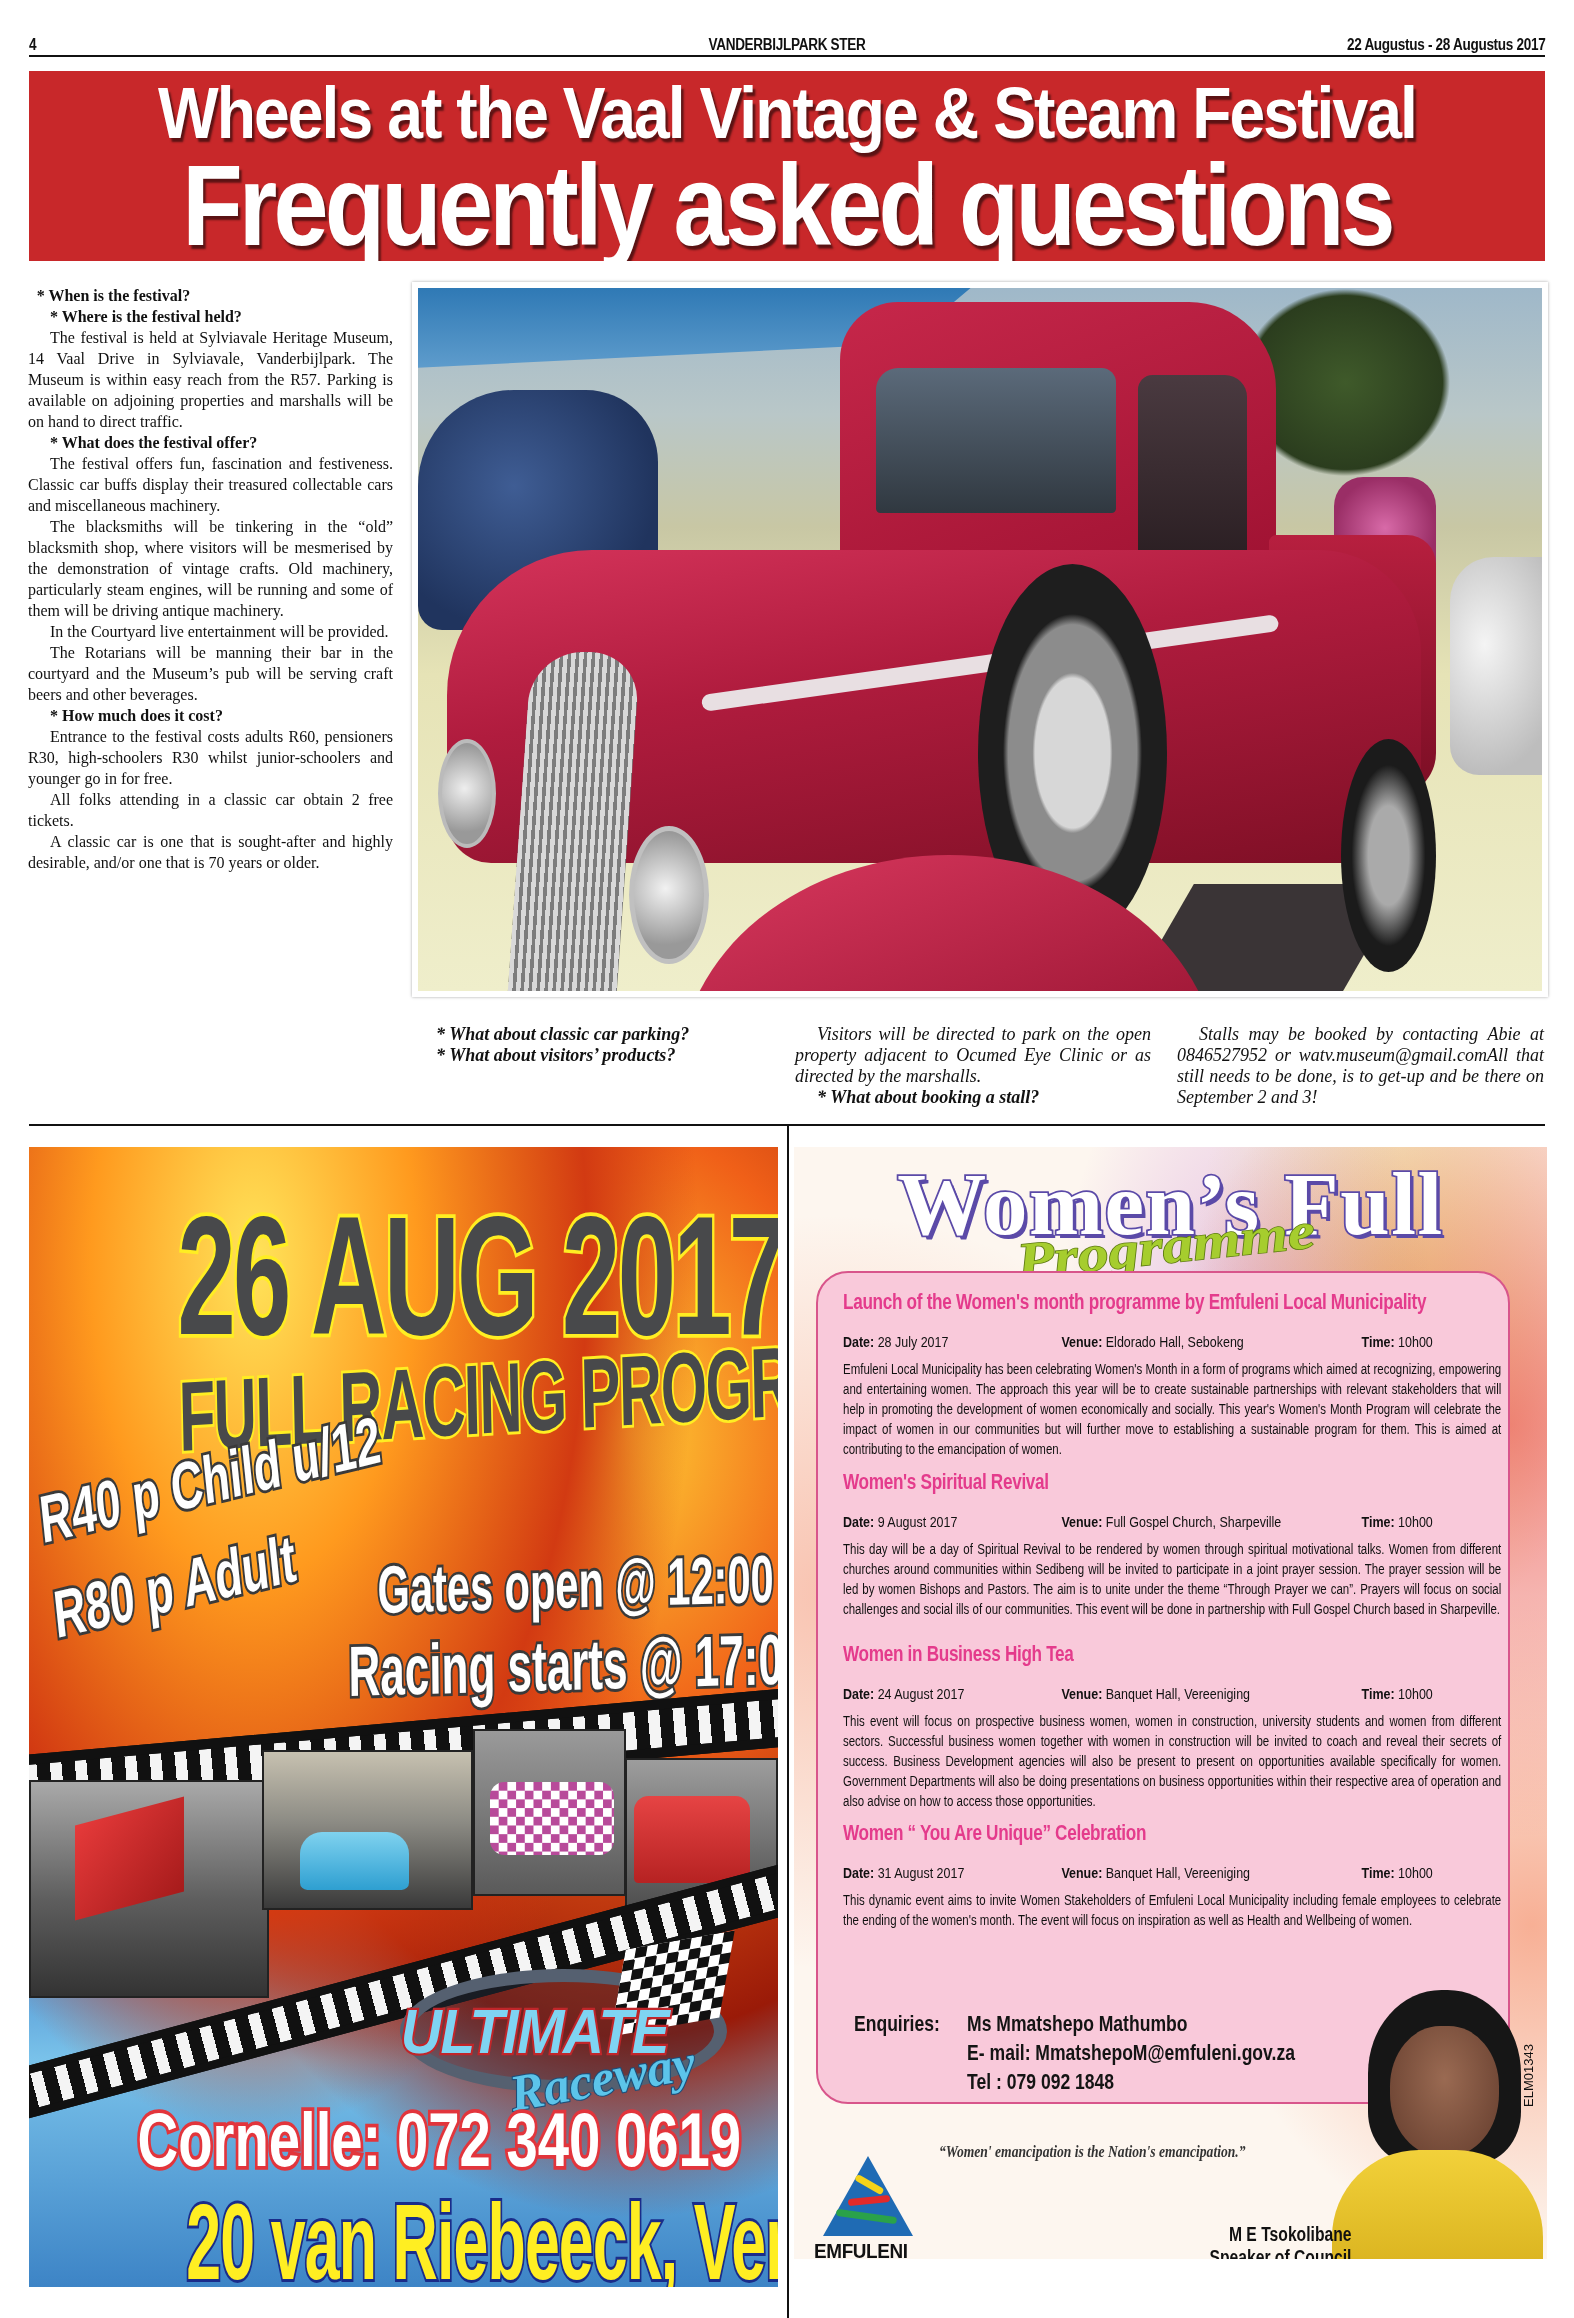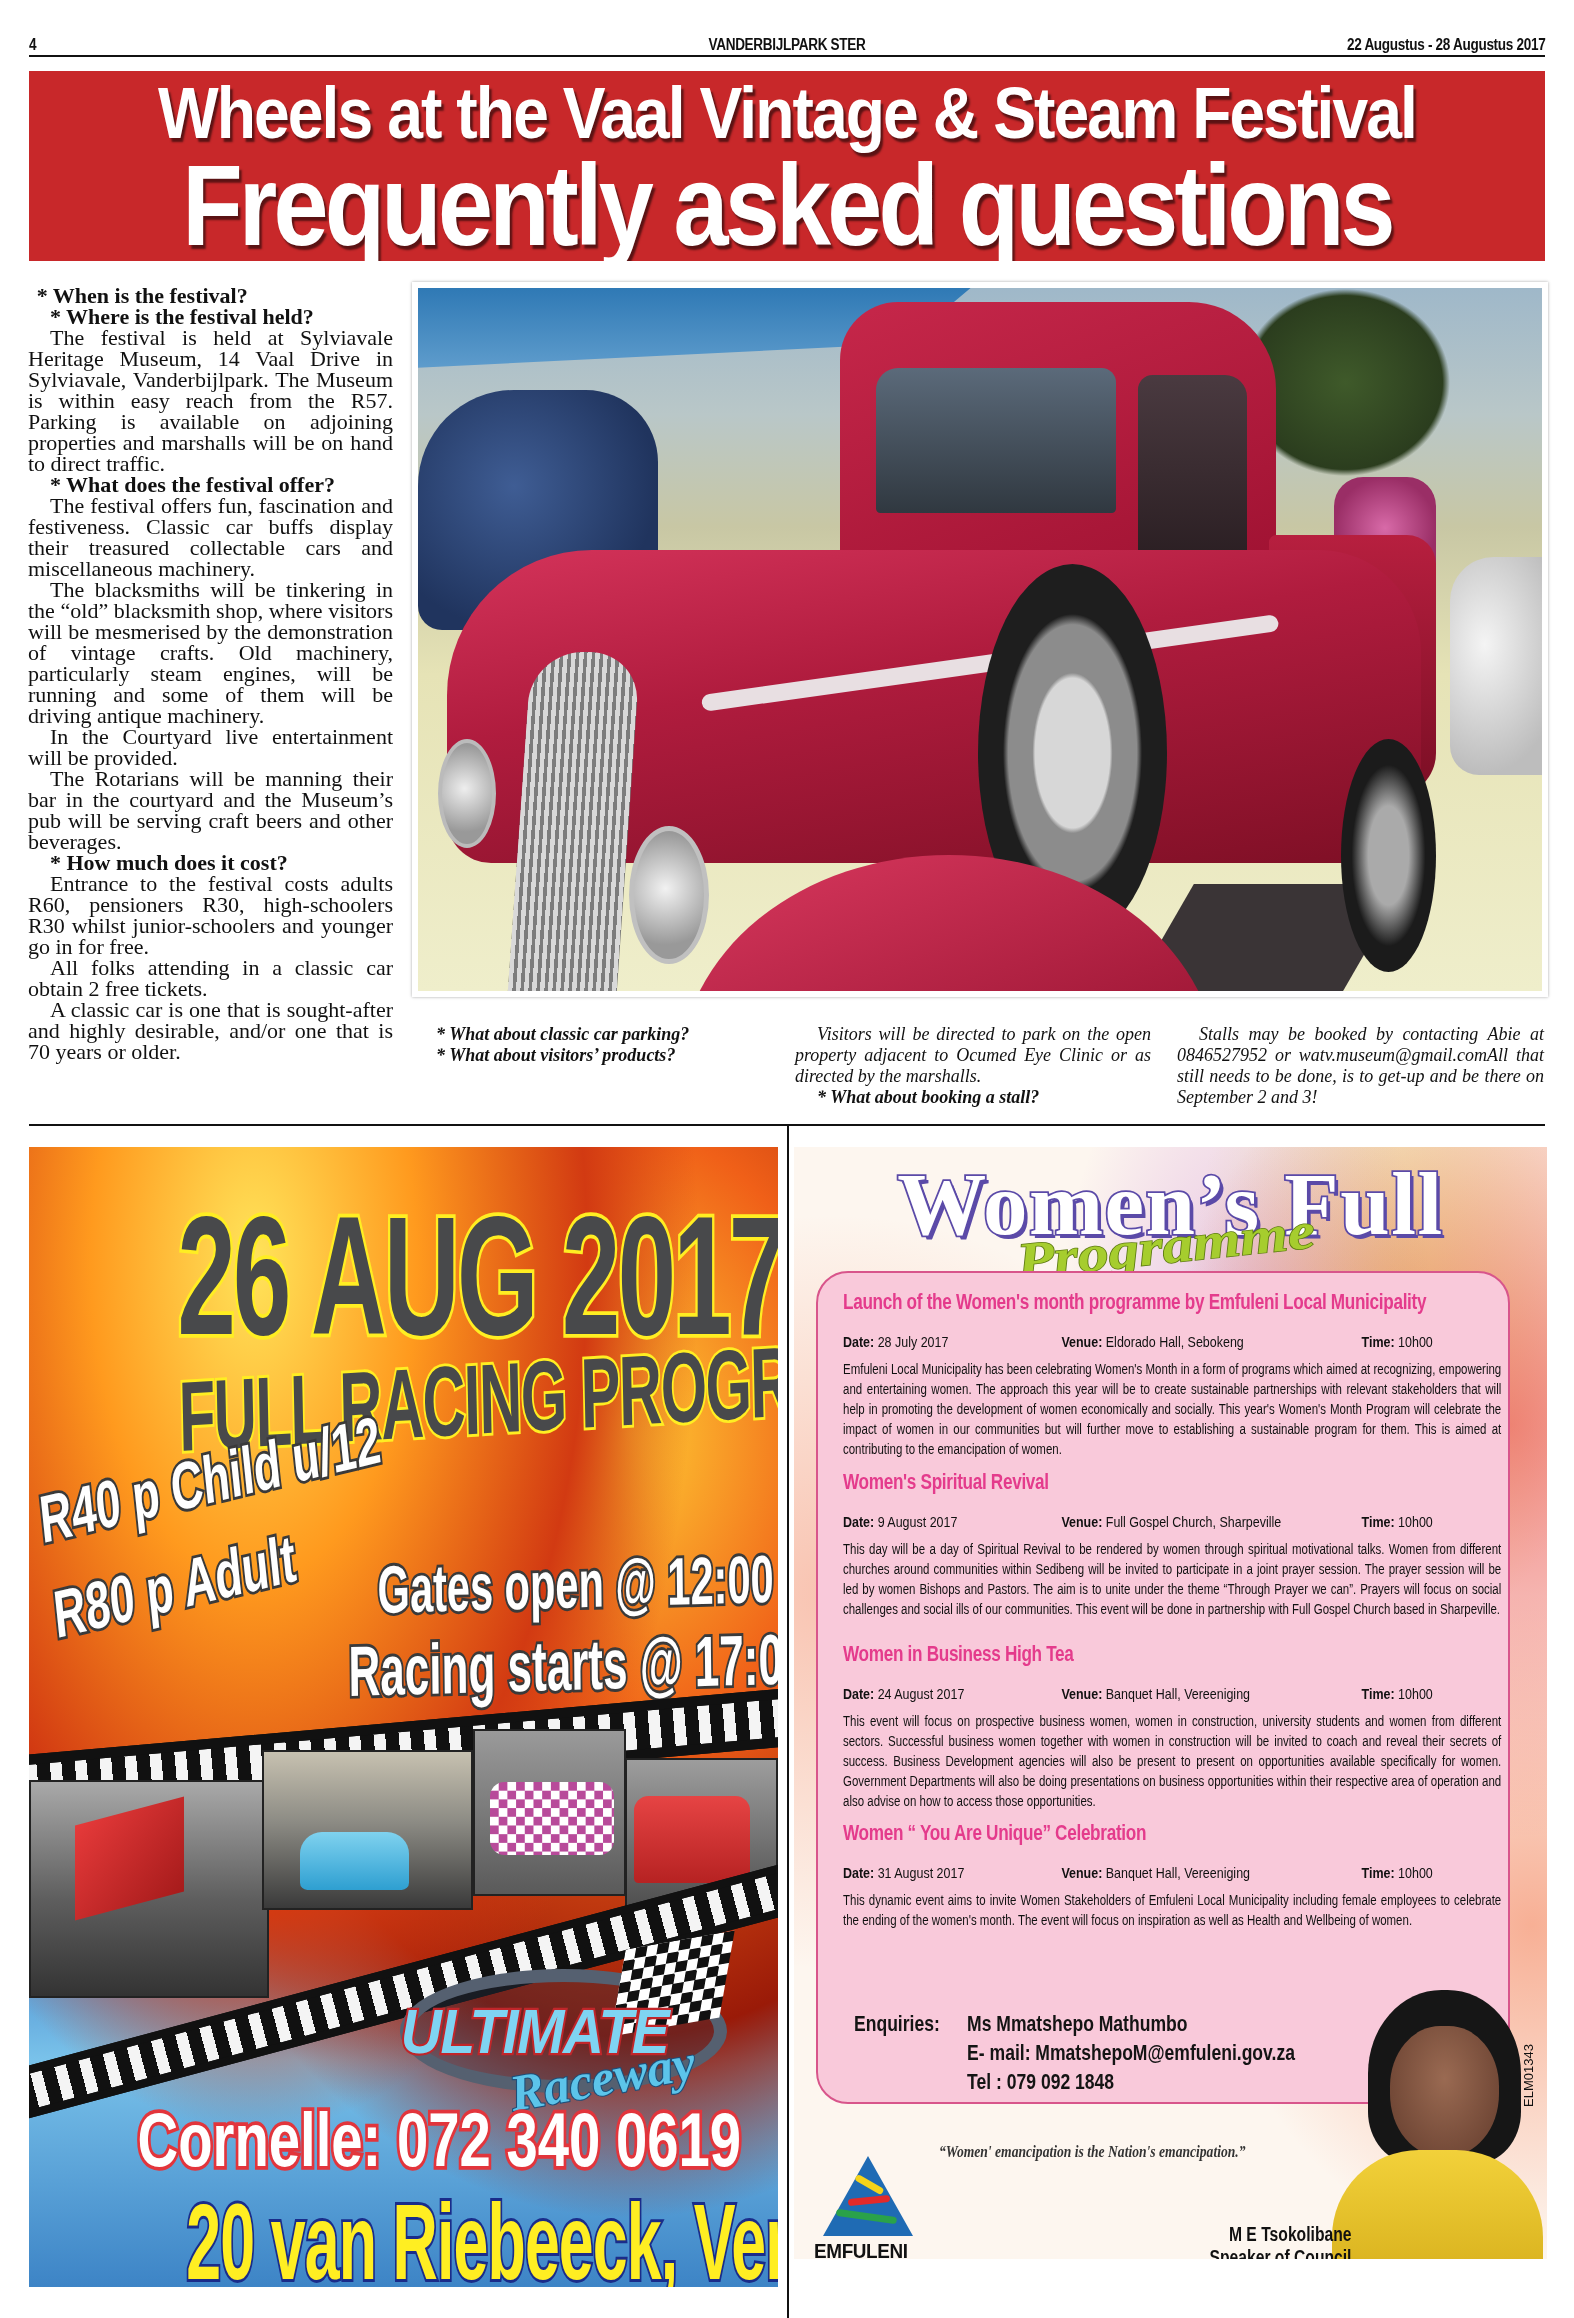--- a/index.html
+++ b/index.html
@@ -13,21 +13,21 @@
   .folio .paper { left: 50%; transform: translateX(-50%) scaleX(0.78); }
   .folio .date { right: 0; transform-origin: right; }
 
   
   .masthead { position: absolute; left: 29px; top: 71px; width: 1516px; height: 190px; background: #c8282a; overflow: hidden; }
   .masthead .l1, .masthead .l2 { position: absolute; left: 0; width: 100%; text-align: center; color: #fff; font-family: "Liberation Sans", sans-serif; font-weight: bold; white-space: nowrap; text-shadow: 2.9px 3.6px 2.2px rgba(0,0,0,0.55); letter-spacing: -2.2px; }
   .masthead .l1 { top: 0px; font-size: 73px; transform: scaleX(0.88); }
   .masthead .l2 { top: 68px; font-size: 115px; letter-spacing: -4.4px; transform: scaleX(0.86); }
 
   
-  .col-left { position: absolute; left: 28px; top: 285px; width: 365px; font-size: 22px; line-height: 21px; text-align: justify; }
+  .col-left { position: absolute; left: 28px; top: 285px; width: 365px; font-size: 16px; line-height: 21px; text-align: justify; }
   .col-left p { text-indent: 22px; }
   .col-left p.q { font-weight: bold; text-indent: 22px; }
   .col-left p.q.first { text-indent: 8.7px; }
 
   
   .photo { position: absolute; left: 412px; top: 282px; width: 1136px; height: 715px; background: #fff; padding: 5.8px; box-shadow: 0 0 2.9px rgba(0,0,0,0.35); }
   .photo .scene { position: relative; width: 100%; height: 100%; overflow: hidden;
     background: linear-gradient(180deg, #9fb8c9 0%, #b9c7c8 18%, #c8c7a4 34%, #e6e3b6 55%, #efeecb 100%); }
   .scene .tent { position: absolute; left: 0; top: 0; width: 553px; height: 80px; background: linear-gradient(180deg,#2f79b5,#5e9ccc); clip-path: polygon(0 0,100% 0,88% 70%,0 100%); }
   .scene .bluecar { position: absolute; left: 0; top: 102px; width: 240px; height: 240px; background: radial-gradient(ellipse at 40% 40%, #3f5d94, #20345e 70%); border-radius: 40% 30% 10% 10%; }

